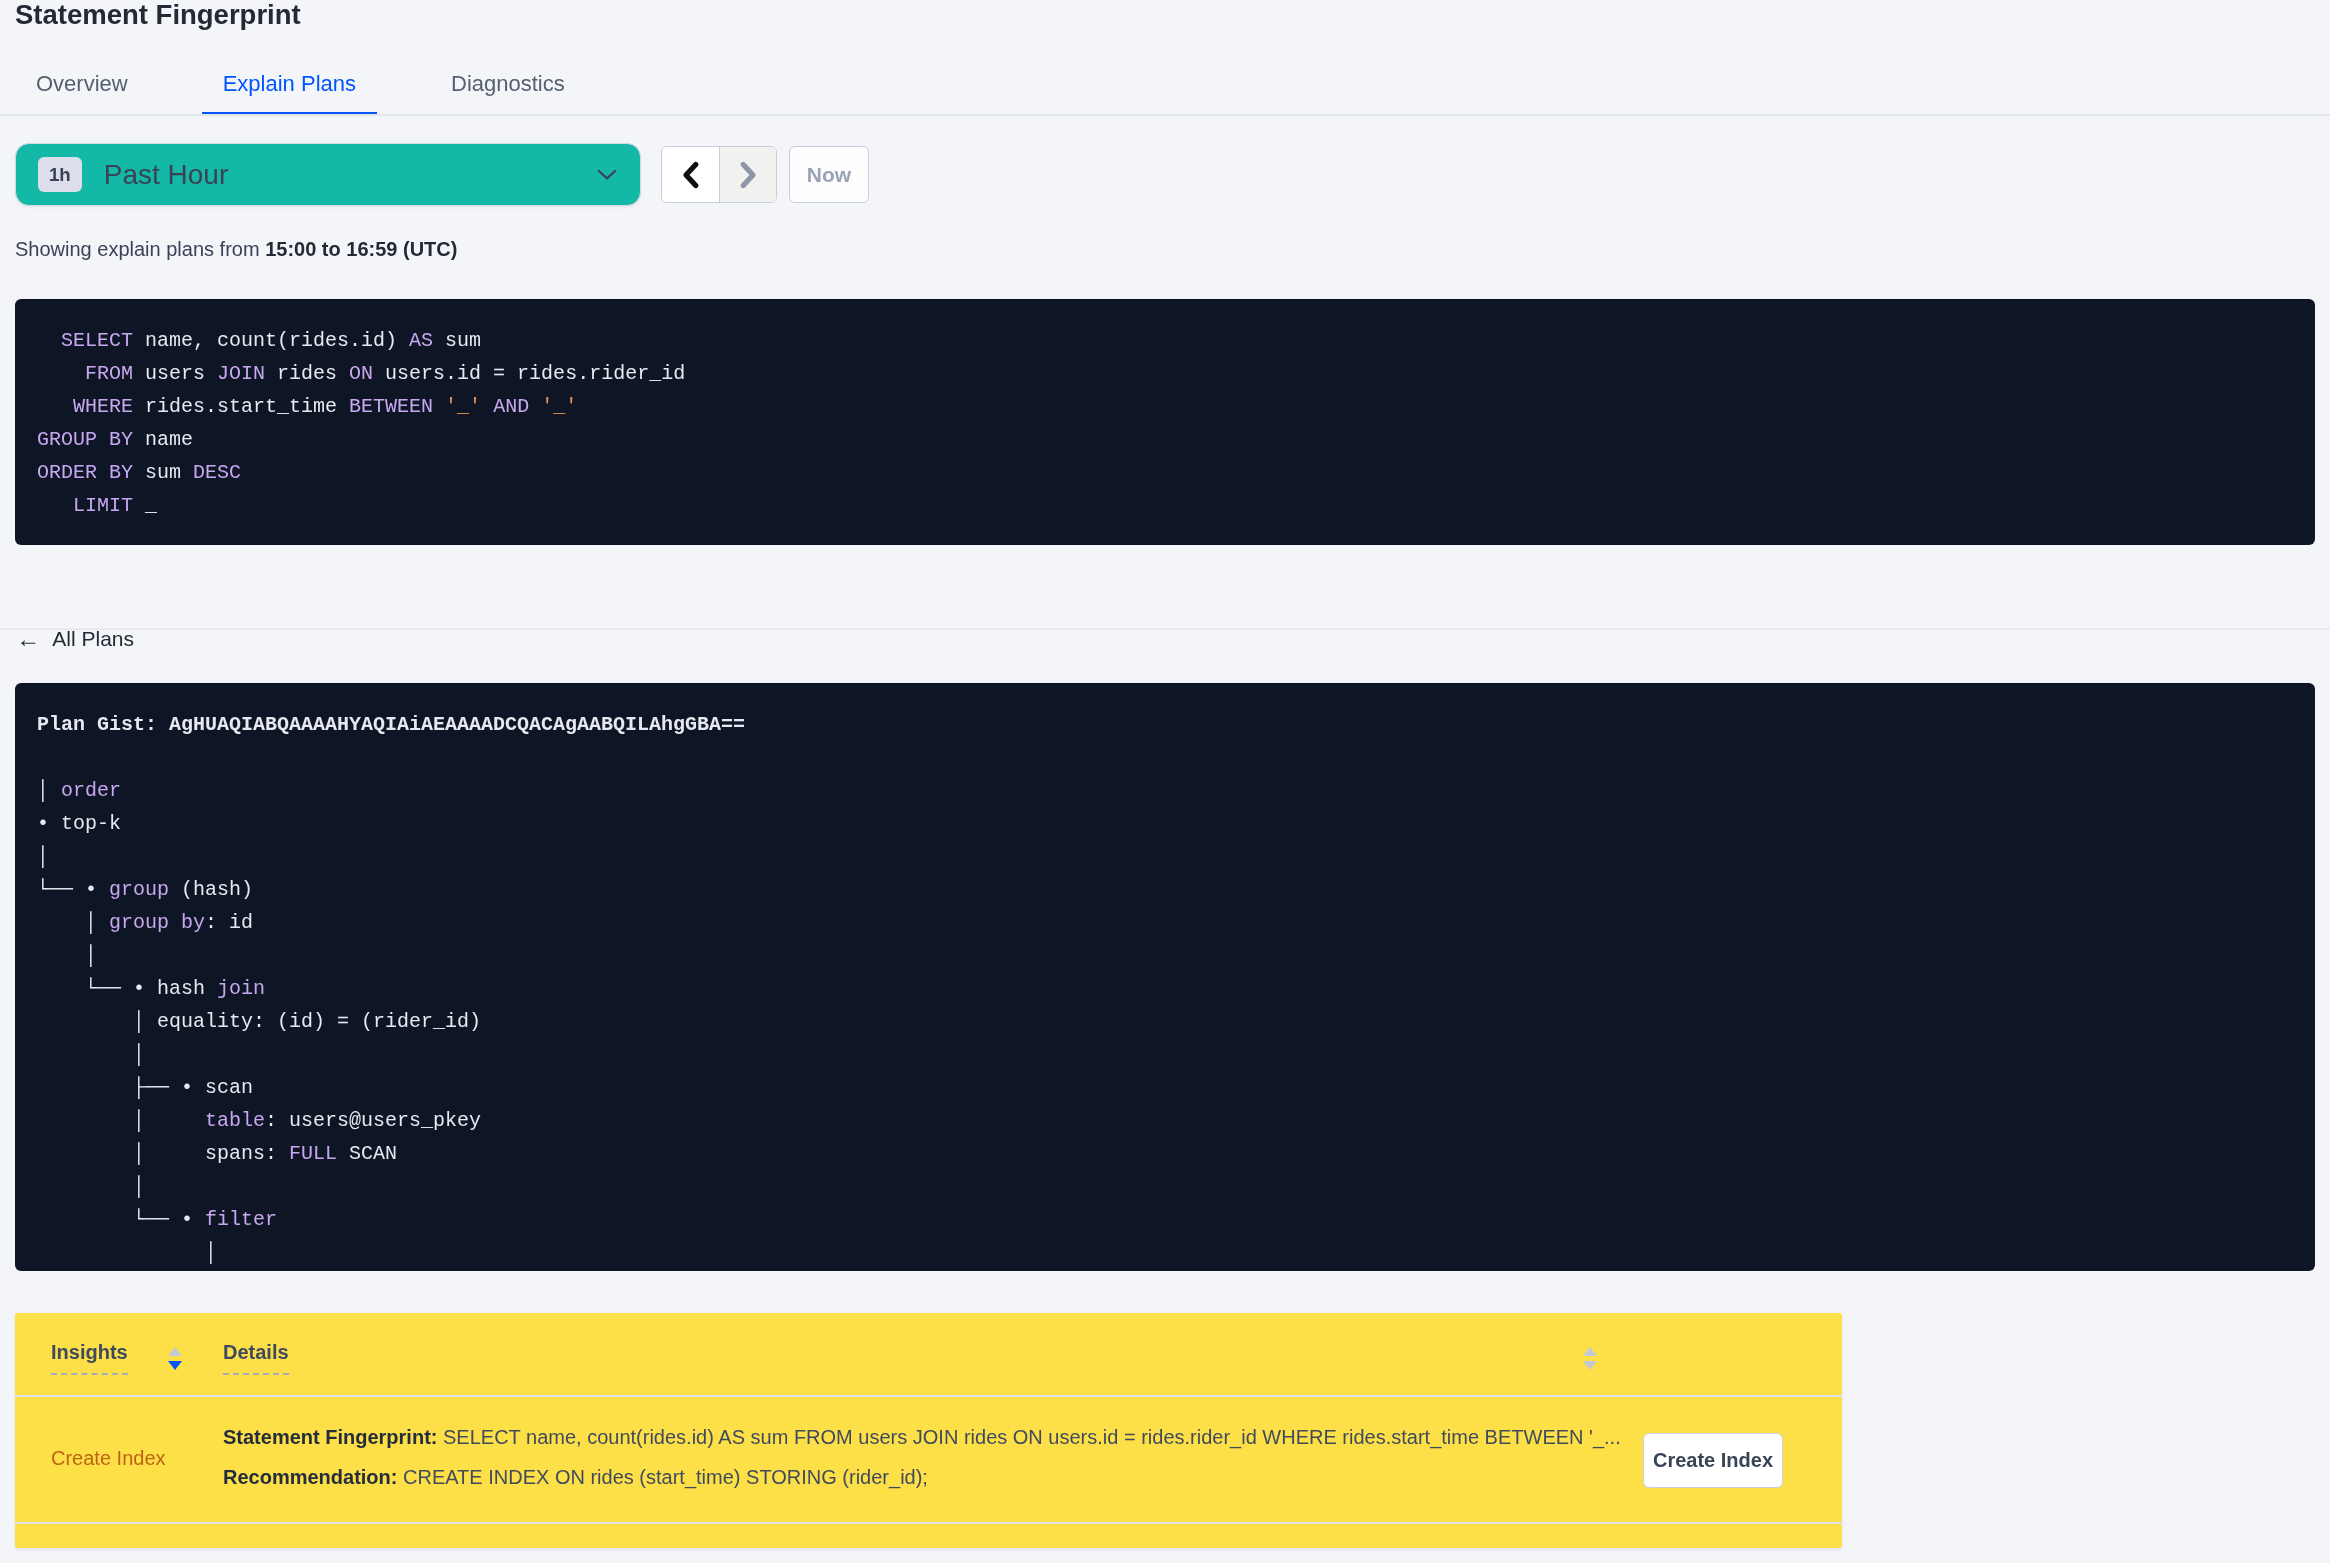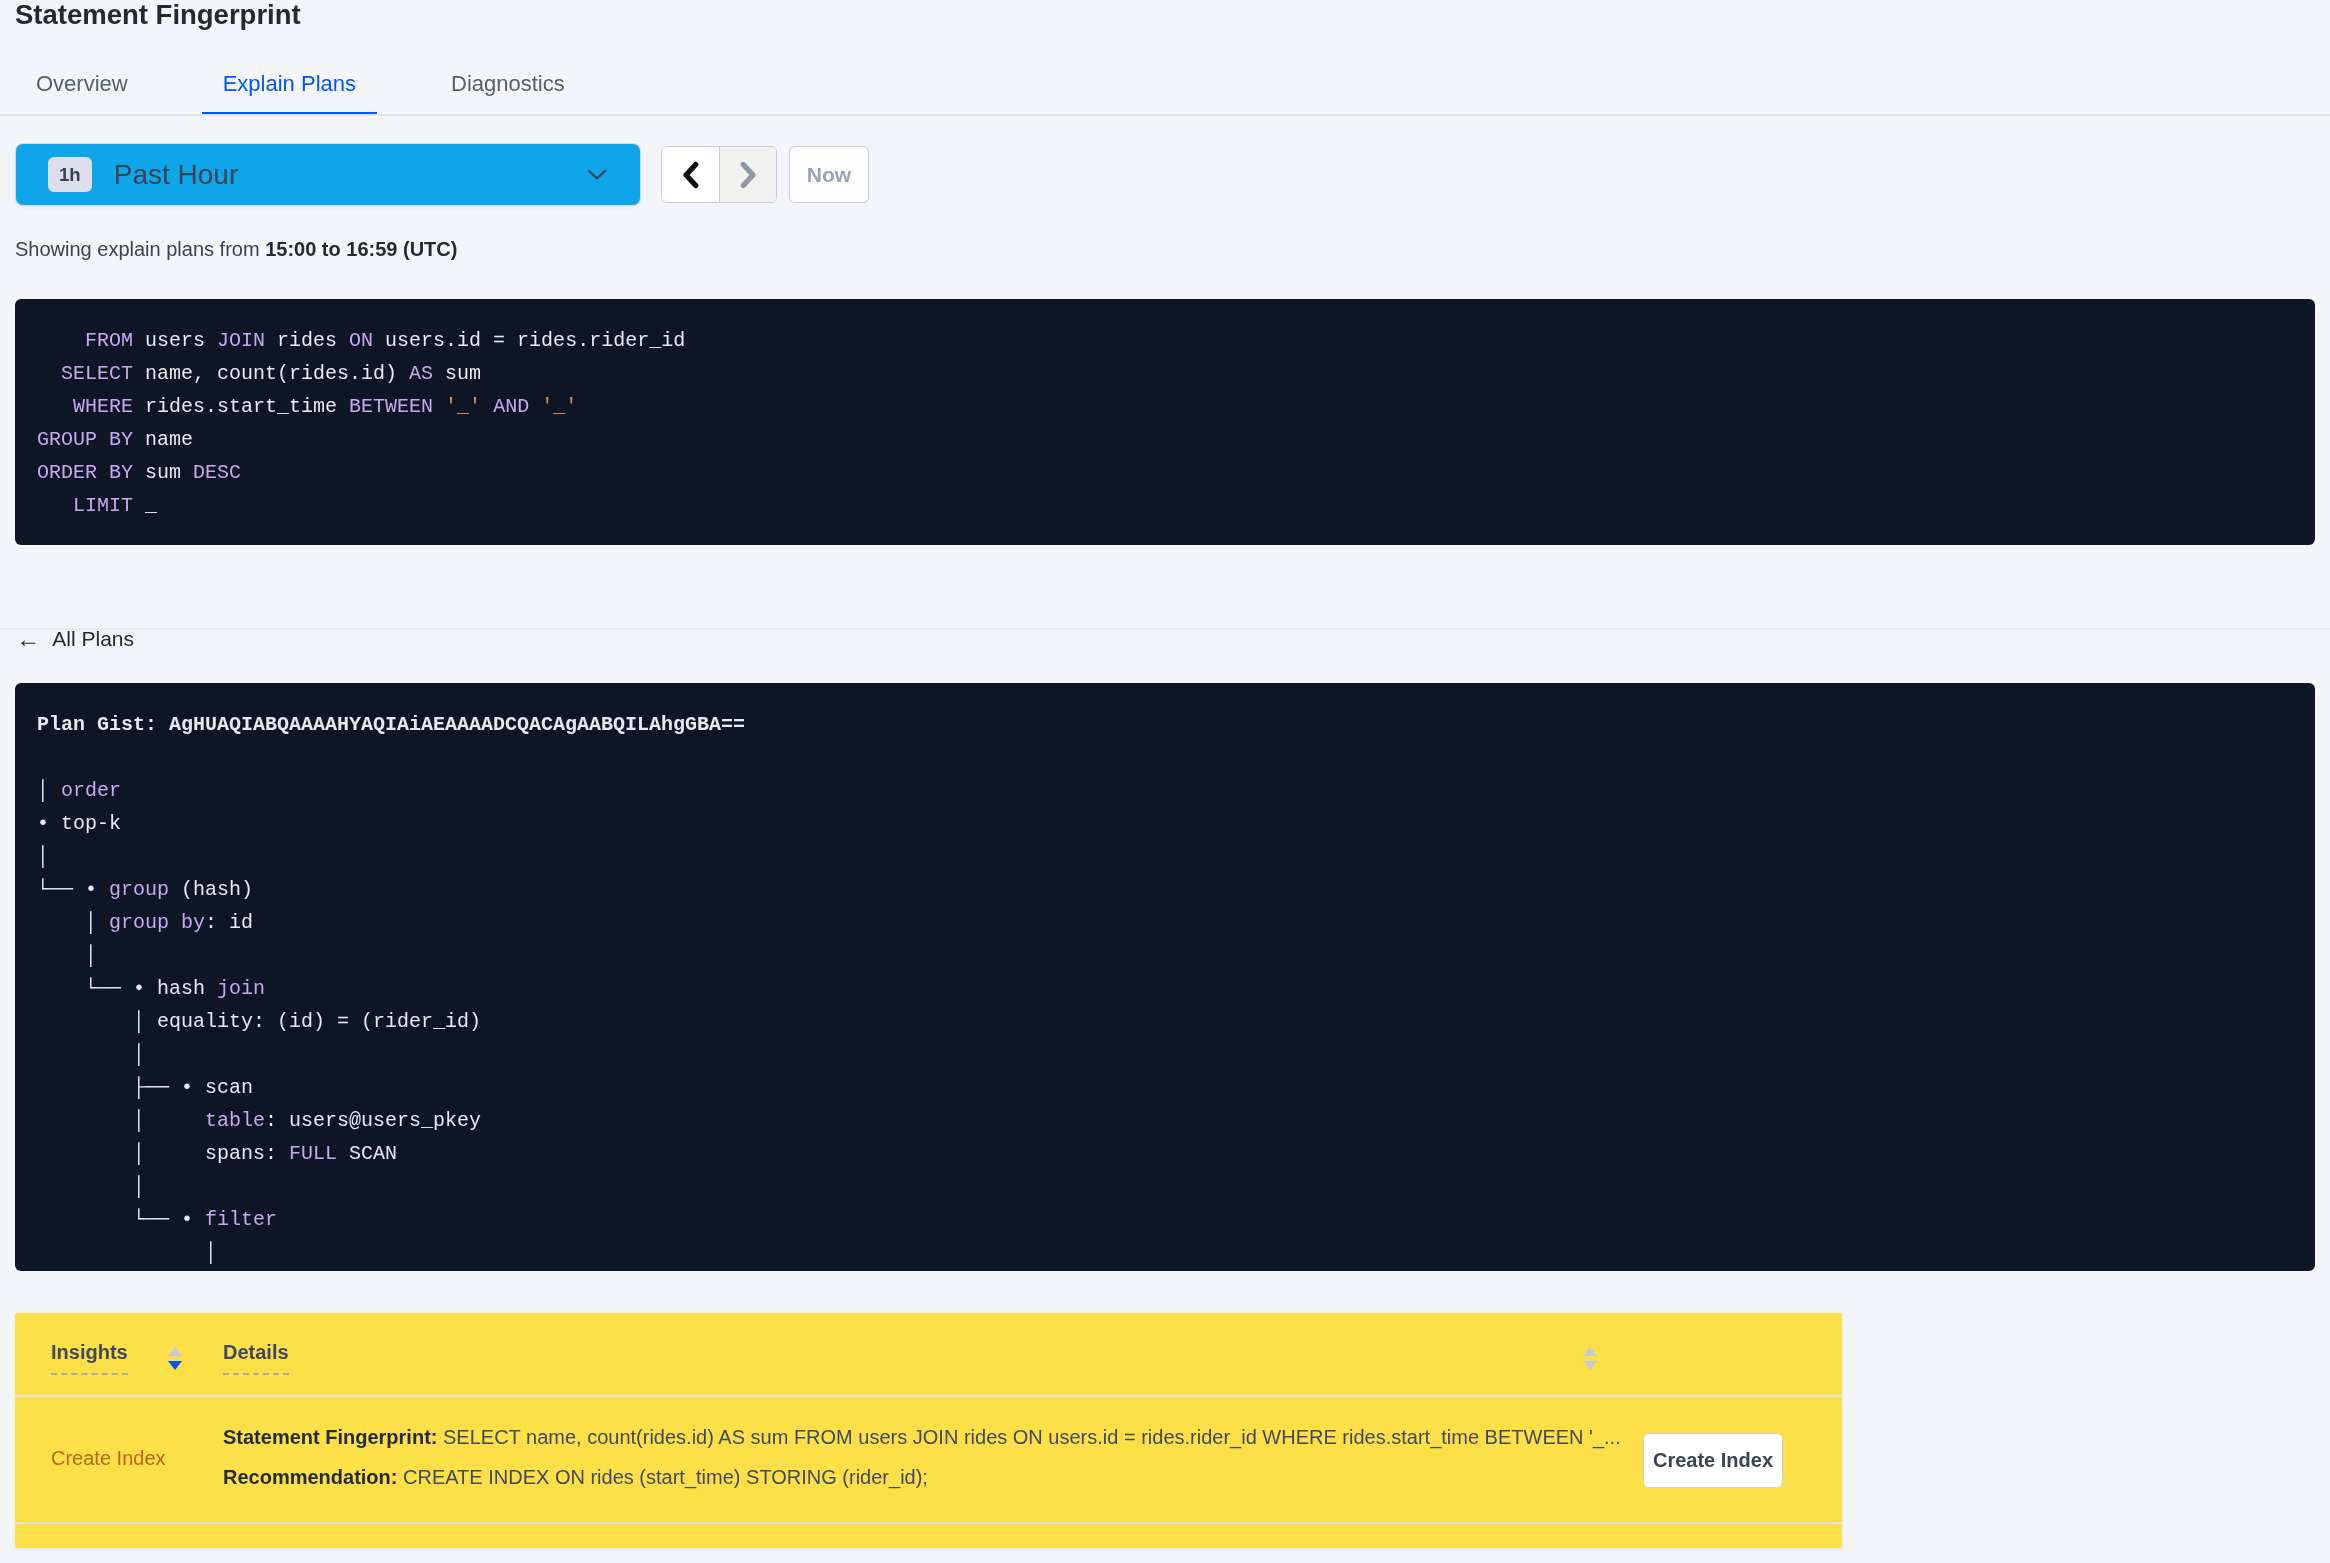--- a/index.html
+++ b/index.html
@@ -17,21 +17,21 @@
   body{background:#f4f5f9;font-family:"Liberation Sans","DejaVu Sans",sans-serif;}
   #app{position:relative;width:2330px;height:1564px;background:#f4f5f9;overflow:hidden;}
 
   .page-title{position:absolute;left:15px;top:-1.5px;font-size:27.5px;line-height:31px;font-weight:700;color:var(--text-dark);}
 
   .tabs{position:absolute;left:15px;top:70px;display:flex;gap:53px;}
   .tab{font-size:22px;line-height:27px;color:#545f70;padding:0 21px 15px 21px;border-bottom:4.5px solid transparent;cursor:pointer;}
   .tab.active{color:var(--accent);border-bottom-color:var(--accent);border-radius:0 0 2.2px 2.2px;}
   .tabs-rule{position:absolute;left:0;right:0;top:114px;height:1.5px;background:#e2e5ec;}
 
-  .time-dropdown{position:absolute;left:15px;top:143px;width:626px;height:63px;background:#0ea5e9;border:1.5px solid #d5d9e4;border-radius:8px;display:flex;align-items:center;padding:0 32px;box-shadow:0 1.5px 3px rgba(30,40,70,.05);cursor:pointer;}
+  .time-dropdown{position:absolute;left:15px;top:143px;width:626px;height:63px;background:#14b8a6;border:1.5px solid #d5d9e4;border-radius:14px;display:flex;align-items:center;padding:0 22px;box-shadow:0 1.5px 3px rgba(30,40,70,.05);cursor:pointer;}
   .time-badge{background:#dcdfeb;color:var(--text-body);font-weight:700;font-size:18.6px;padding:6.7px 11px;border-radius:6px;margin-right:22px;}
   .time-label{font-size:28px;color:var(--text-body);flex:1;}
   .seg{position:absolute;left:661px;top:146px;display:flex;border:1.5px solid var(--border-gray);border-radius:6px;overflow:hidden;height:57px;background:#fff;}
   .seg-btn{width:57px;height:100%;display:flex;align-items:center;justify-content:center;border:none;background:#fff;cursor:pointer;}
   .seg-btn + .seg-btn{border-left:1.5px solid var(--border-gray);background:#f1f1ef;}
   .now-btn{position:absolute;left:789px;top:146px;width:80px;height:57px;background:#fdfdfe;border:1.5px solid var(--border-gray);border-radius:6px;font-size:21px;font-weight:600;color:#99a3b5;font-family:inherit;cursor:default;}
 
   .subtitle{position:absolute;left:15px;top:238px;font-size:20px;color:var(--text-body);}
   .subtitle b{color:var(--text-dark);}
 
@@ -100,22 +100,22 @@
       <svg width="21" height="30" viewBox="0 0 28 40">
         <polyline points="7,6 20,20 7,34" fill="none" stroke="#8d95a6" stroke-width="7" stroke-linecap="round" stroke-linejoin="round"></polyline>
       </svg>
     </button>
   </div>
   <button class="now-btn">Now</button>
 
   <p class="subtitle"><span>Showing explain plans from </span><b>15:00 to 16:59 (UTC)</b></p>
 
   <div class="code-box sql-box" id="sql-box">
+      <div class="code-line"><span class="c-id">  </span><span class="c-kw">SELECT</span><span class="c-id"> name, count(rides.id) </span><span class="c-kw">AS</span><span class="c-id"> sum</span></div>
       <div class="code-line"><span class="c-id">    </span><span class="c-kw">FROM</span><span class="c-id"> users </span><span class="c-kw">JOIN</span><span class="c-id"> rides </span><span class="c-kw">ON</span><span class="c-id"> users.id = rides.rider_id</span></div>
-      <div class="code-line"><span class="c-id">  </span><span class="c-kw">SELECT</span><span class="c-id"> name, count(rides.id) </span><span class="c-kw">AS</span><span class="c-id"> sum</span></div>
       <div class="code-line"><span class="c-id">   </span><span class="c-kw">WHERE</span><span class="c-id"> rides.start_time </span><span class="c-kw">BETWEEN</span><span class="c-id"> </span><span class="c-str">'_'</span><span class="c-id"> </span><span class="c-kw">AND</span><span class="c-id"> </span><span class="c-str">'_'</span></div>
       <div class="code-line"><span class="c-kw">GROUP BY</span><span class="c-id"> name</span></div>
       <div class="code-line"><span class="c-kw">ORDER BY</span><span class="c-id"> sum </span><span class="c-kw">DESC</span></div>
       <div class="code-line"><span class="c-id">   </span><span class="c-kw">LIMIT</span><span class="c-id"> _</span></div>
     </div>
 
   <div class="section-rule"></div>
 
   <a class="back-link">
     <span class="back-arrow">←</span>

